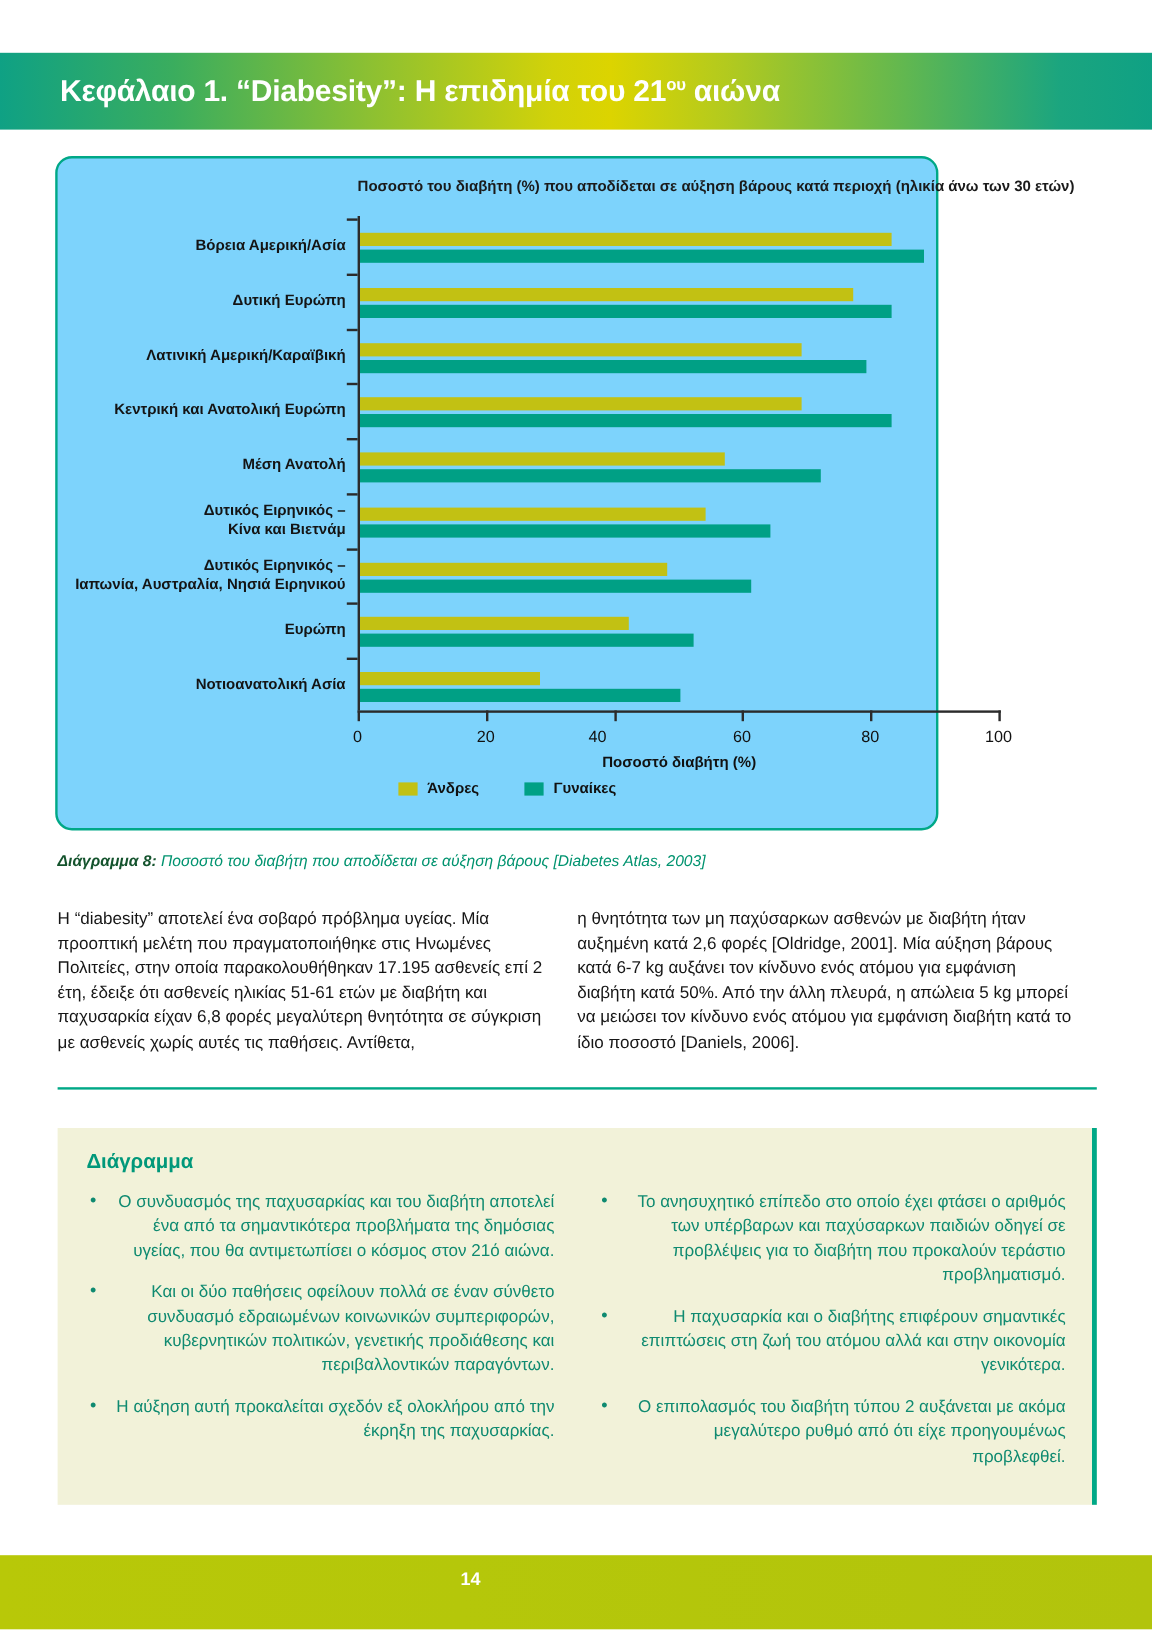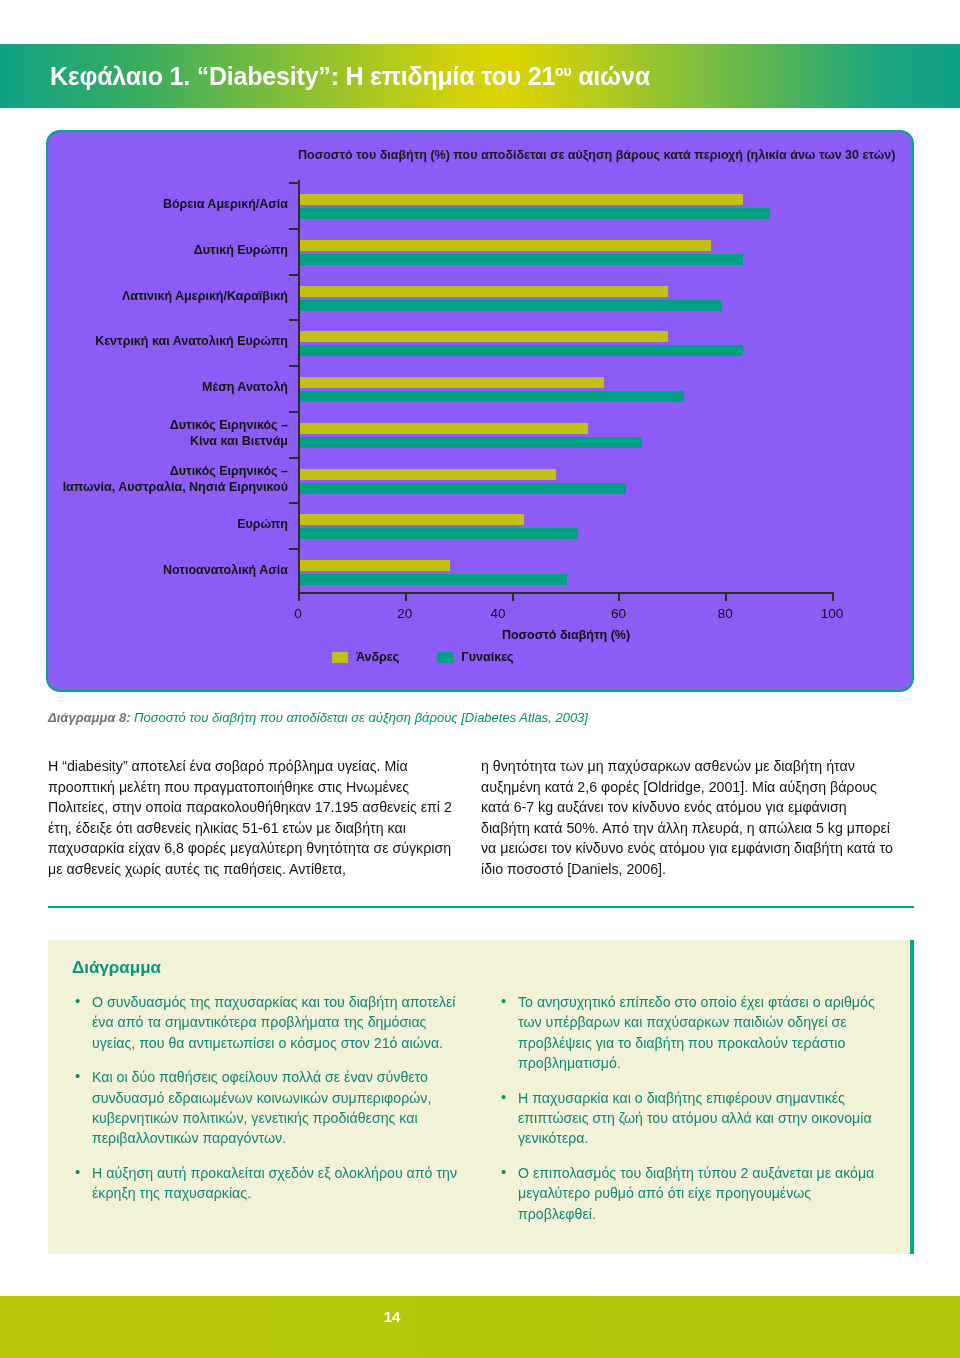--- a/index.html
+++ b/index.html
@@ -51,25 +51,25 @@
     vertical-align: super;
     font-weight: bold;
     text-align: center;
   }
 
   
   .chart-panel {
     position: absolute;
     left: 46px;
     top: 130px;
-    width: 868px;
+    width: 736px;
     height: 562px;
     border: 2px solid #00a887;
     border-radius: 14px;
-    background: #8b5cf6;
+    background: #7dd3fc;
   }
 
   .chart-title {
     position: absolute;
     left: 250px;
     top: 16px;
     font-size: 12.5px;
     color: #1a1a1a;
     white-space: nowrap;
     font-weight: 600;
@@ -167,21 +167,21 @@
   
   .caption {
     position: absolute;
     left: 48px;
     top: 710px;
     font-size: 13px;
     font-style: italic;
     color: #00936f;
     white-space: nowrap;
   }
-  .caption b { font-weight: bold; color: #737373; font-style: italic; }
+  .caption b { font-weight: bold; color: #14532d; font-style: italic; }
 
   
   .body-cols {
     position: absolute;
     left: 48px;
     top: 756px;
     width: 866px;
     display: flex;
     gap: 20px;
   }
@@ -221,21 +221,21 @@
     color: #00987a;
   }
   .summary-cols {
     position: absolute;
     left: 24px;
     top: 52px;
     width: 822px;
     display: flex;
     gap: 36px;
   }
-  .summary-col { width: 390px; }
+  .summary-col { width: 390px; text-align: right; }
   .summary-col.right { padding-top: -4px; }
   ul.bullets { list-style: none; }
   ul.bullets li {
     position: relative;
     padding-left: 20px;
     margin-bottom: 14px;
     font-size: 14.2px;
     line-height: 20.4px;
     color: #0f8a70;
   }

